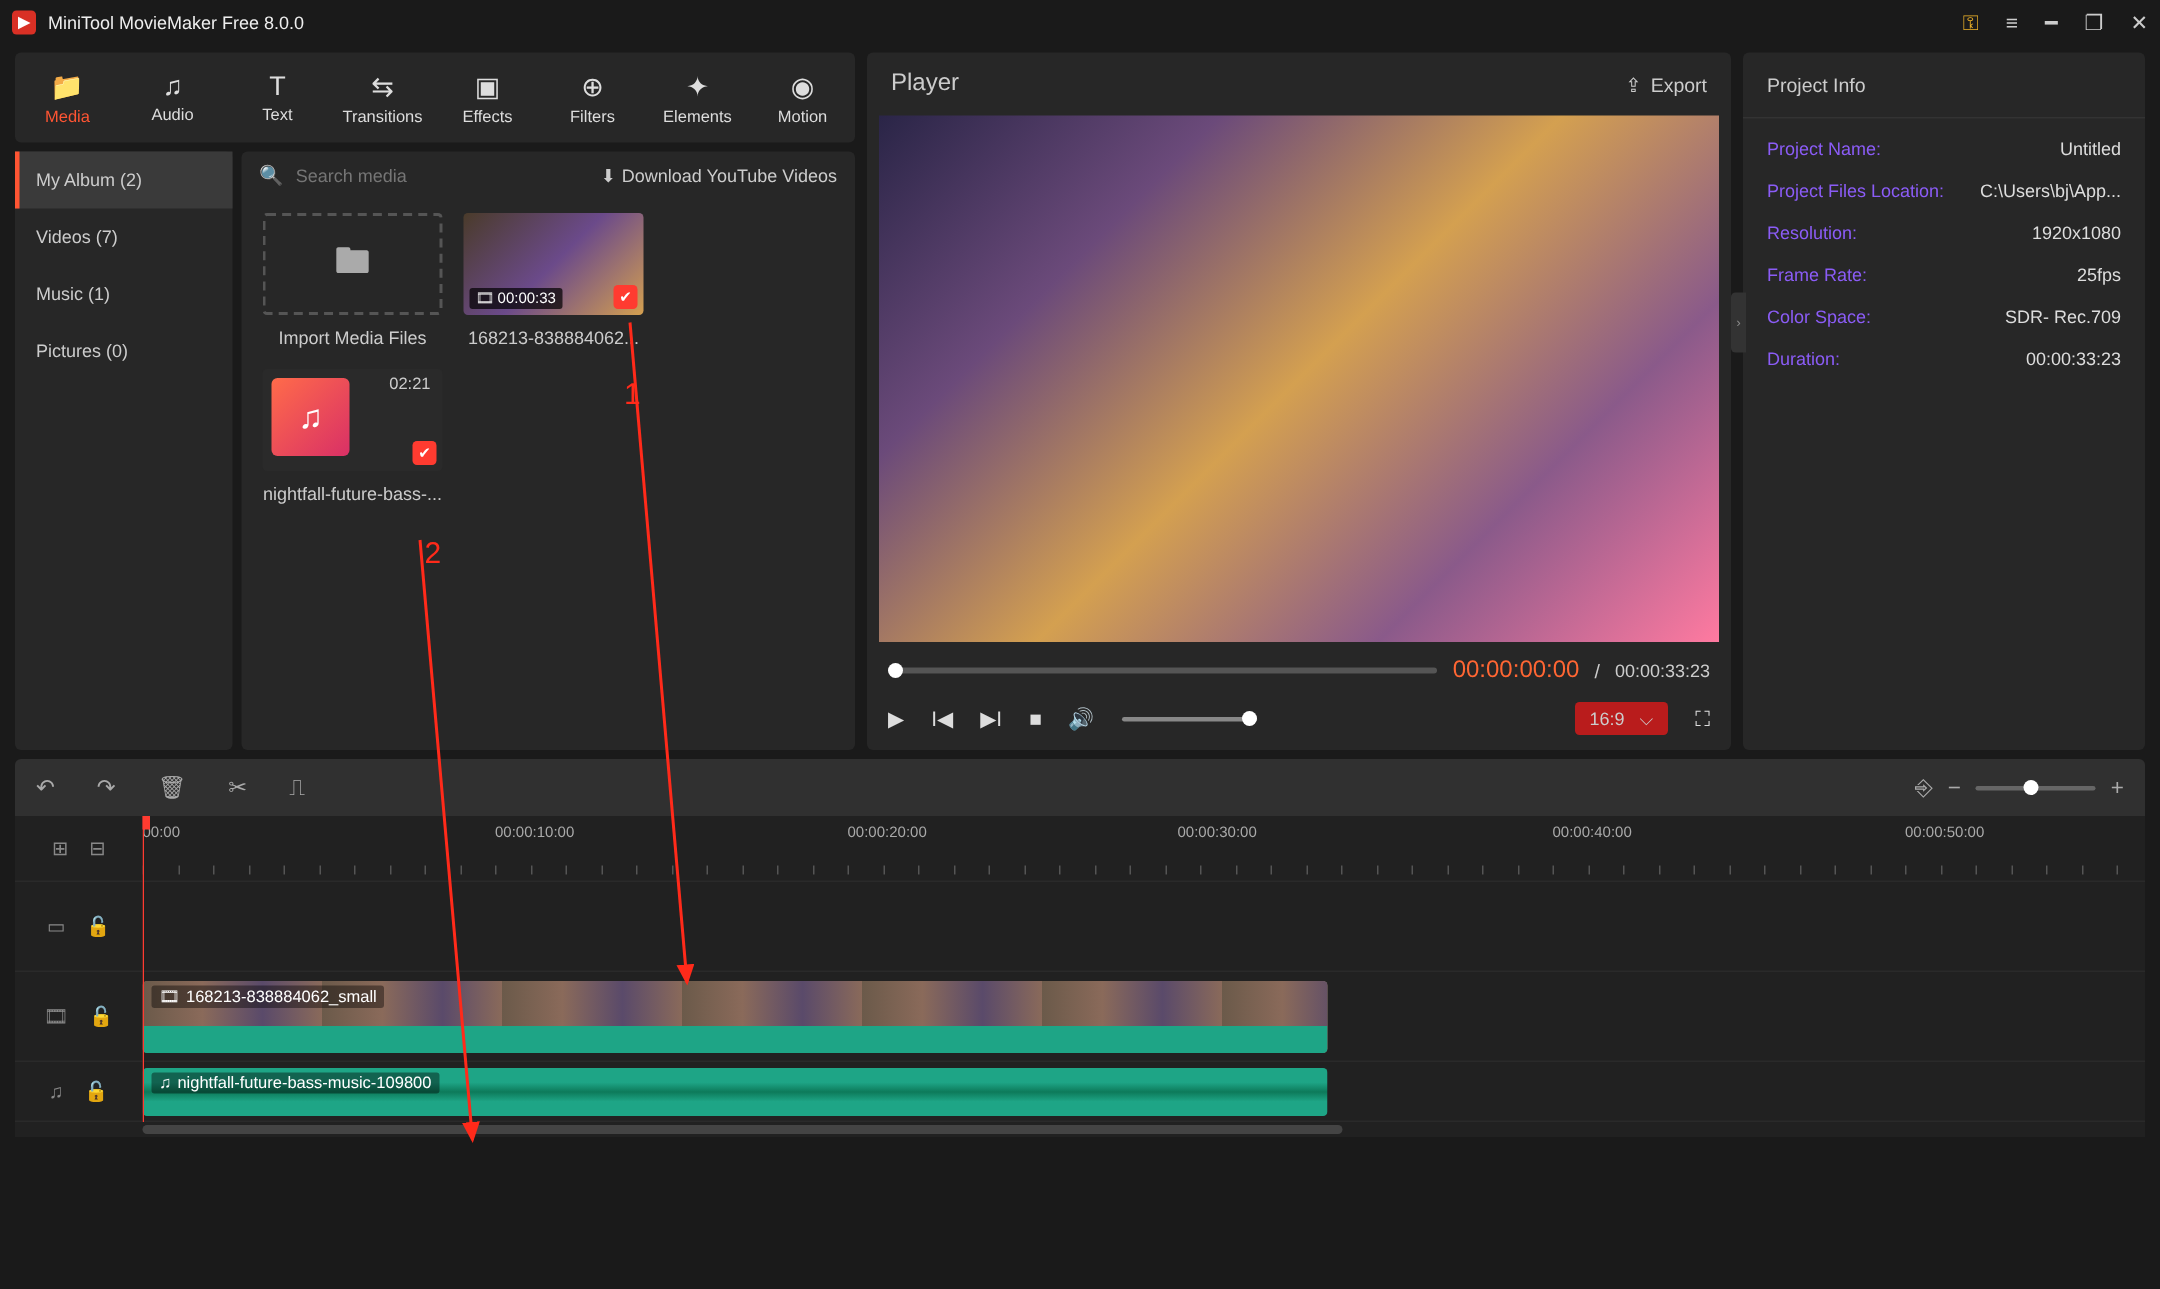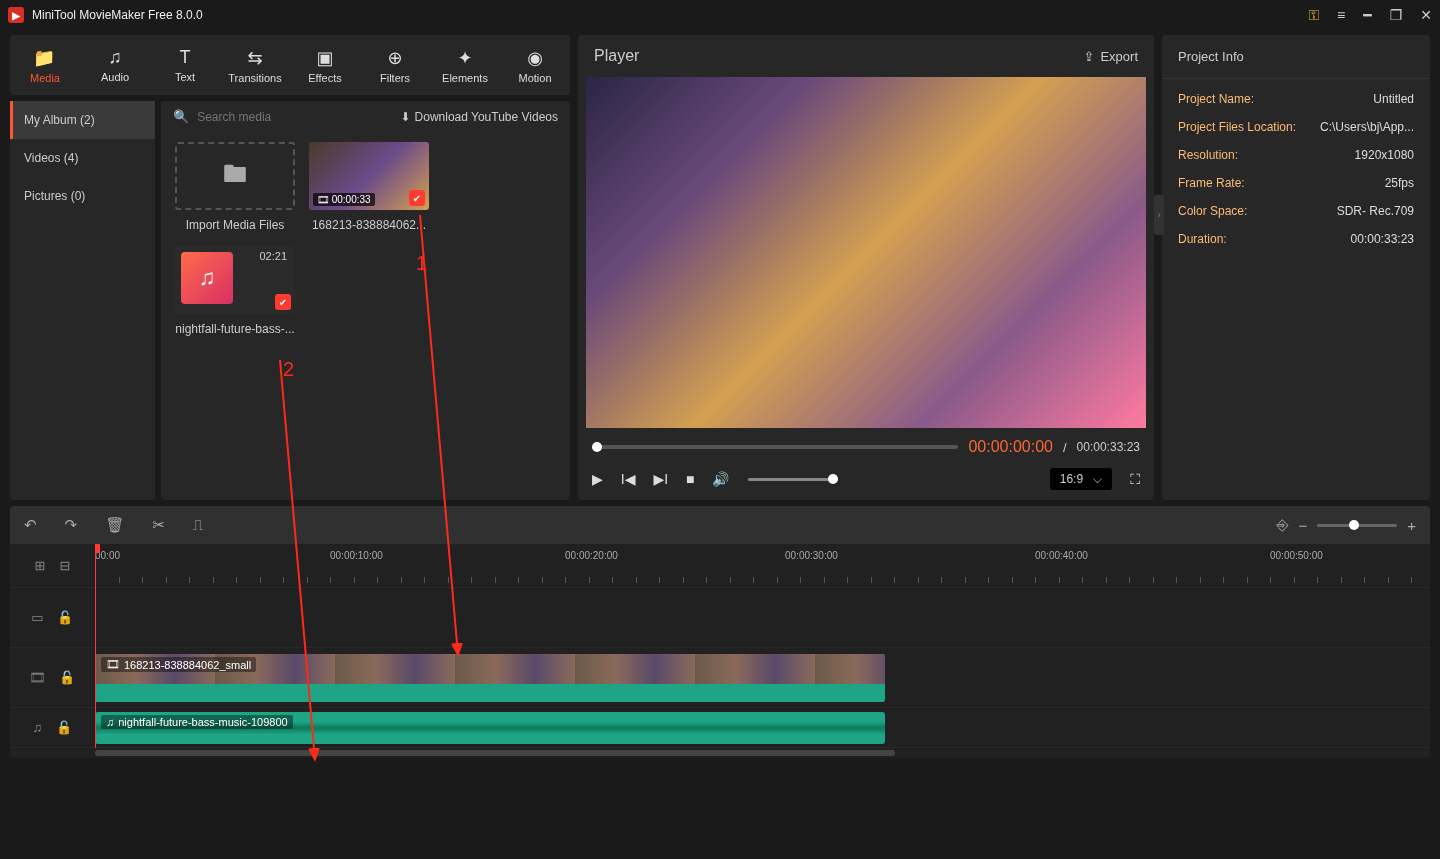--- a/index.html
+++ b/index.html
@@ -53,27 +53,27 @@
 .timeline-bar { display: flex; align-items: center; gap: 10px; margin-bottom: 12px;}
 .timeline-track { flex:1; height:4px; background:#555; border-radius:2px; position:relative;}
 .timeline-knob { width:10px; height:10px; background:#fff; border-radius:50%; position:absolute; left:0; top:-3px;}
 .time-current { color: #ff6633; font-size: 16px; }
 .time-total { color: #ccc; font-size: 12px; }
 .control-row { display: flex; align-items: center; gap: 18px; }
 .ctrl-btn { color: #ddd; font-size: 14px; cursor: pointer; }
 .vol-slider { width:90px; height:3px; background:#888; border-radius:2px; position:relative;}
 .vol-knob{ width:10px; height:10px; background:#fff; border-radius:50%; position:absolute; right:0; top:-4px;}
 .spacer { flex: 1; }
-.aspect-select { background: #000000; padding: 4px 10px; border-radius: 3px; font-size: 12px; display:flex; align-items:center; gap:10px;}
+.aspect-select { background: #b91c1c; padding: 4px 10px; border-radius: 3px; font-size: 12px; display:flex; align-items:center; gap:10px;}
 
 .info-panel { width: 268px; background: #272727; border-radius: 4px; position: relative; }
 .info-header { padding: 14px 16px; font-size: 13px; border-bottom: 1px solid #333; }
 .info-rows { padding: 6px 0; }
 .info-row { display: flex; padding: 7px 16px; font-size: 12px; }
-.info-label { flex: 1; color: #fdba74; }
+.info-label { flex: 1; color: #8b5cf6; }
 .info-value { color: #ddd; }
 .collapse-handle { position:absolute; left:-8px; top:160px; width:10px; height:40px; background:#333; border-radius:3px 0 0 3px; display:flex; align-items:center; justify-content:center; font-size:9px; color:#888; cursor:pointer;}
 
 .timeline-panel { margin-top: 6px; padding: 0 10px 10px; }
 .timeline-toolbar { background: #303030; height: 38px; display: flex; align-items: center; padding: 0 14px; gap: 28px; border-radius: 4px 4px 0 0;}
 .tl-btn { color: #aaa; font-size: 15px; cursor: pointer; }
 .zoom-controls { margin-left:auto; display:flex; align-items:center; gap:10px;}
 .zoom-slider { width:80px; height:3px; background:#666; position:relative; border-radius:2px;}
 .zoom-knob { width:10px; height:10px; background:#fff; border-radius:50%; position:absolute; left:40%; top:-4px;}
 
@@ -151,21 +151,22 @@
           <div>Elements</div>
         </div>
         <div class="tool-tab">
           <div class="tool-tab-icon">◉</div>
           <div>Motion</div>
         </div>
       </div>
     <div class="media-row">
       <div class="album-sidebar" id="albums">
           <div class="album-item active">My Album (2)</div>
-          <div class="album-item">Videos (4)</div>
+          <div class="album-item">Videos (7)</div>
+          <div class="album-item">Music (1)</div>
           <div class="album-item">Pictures (0)</div>
         </div>
       <div class="media-area">
         <div class="media-header">
           <span class="search-icon">🔍</span>
           <input class="search-input" placeholder="Search media" style="">
           <div class="download-link">
             <span>⬇</span>
             <span>Download YouTube Videos</span>
           </div>

